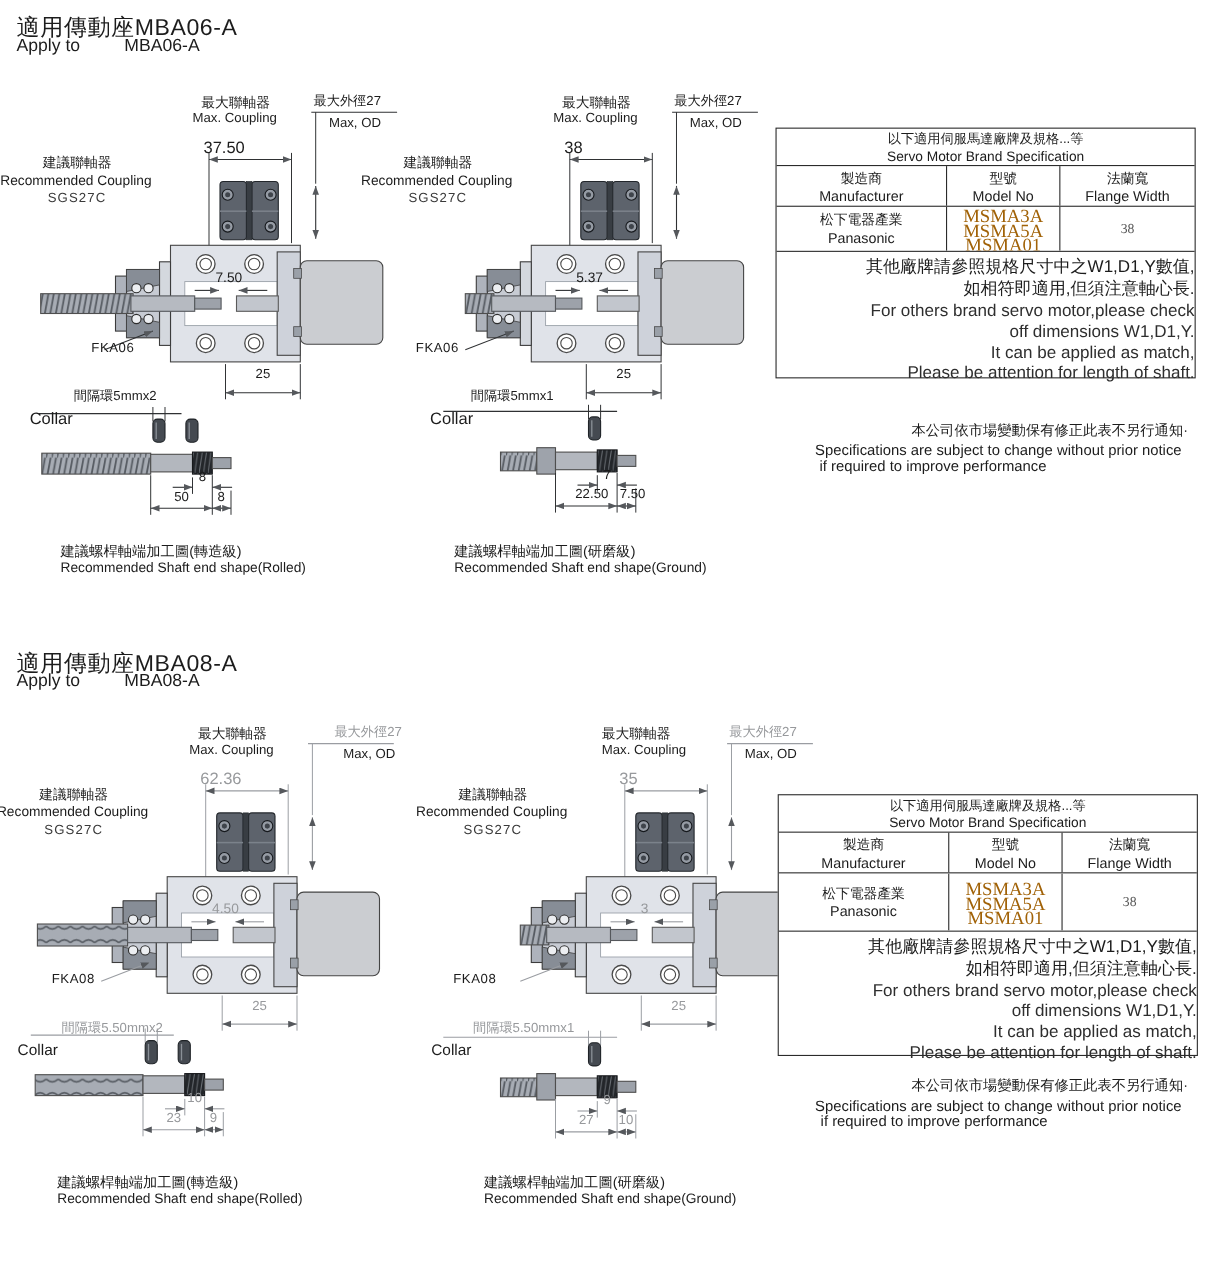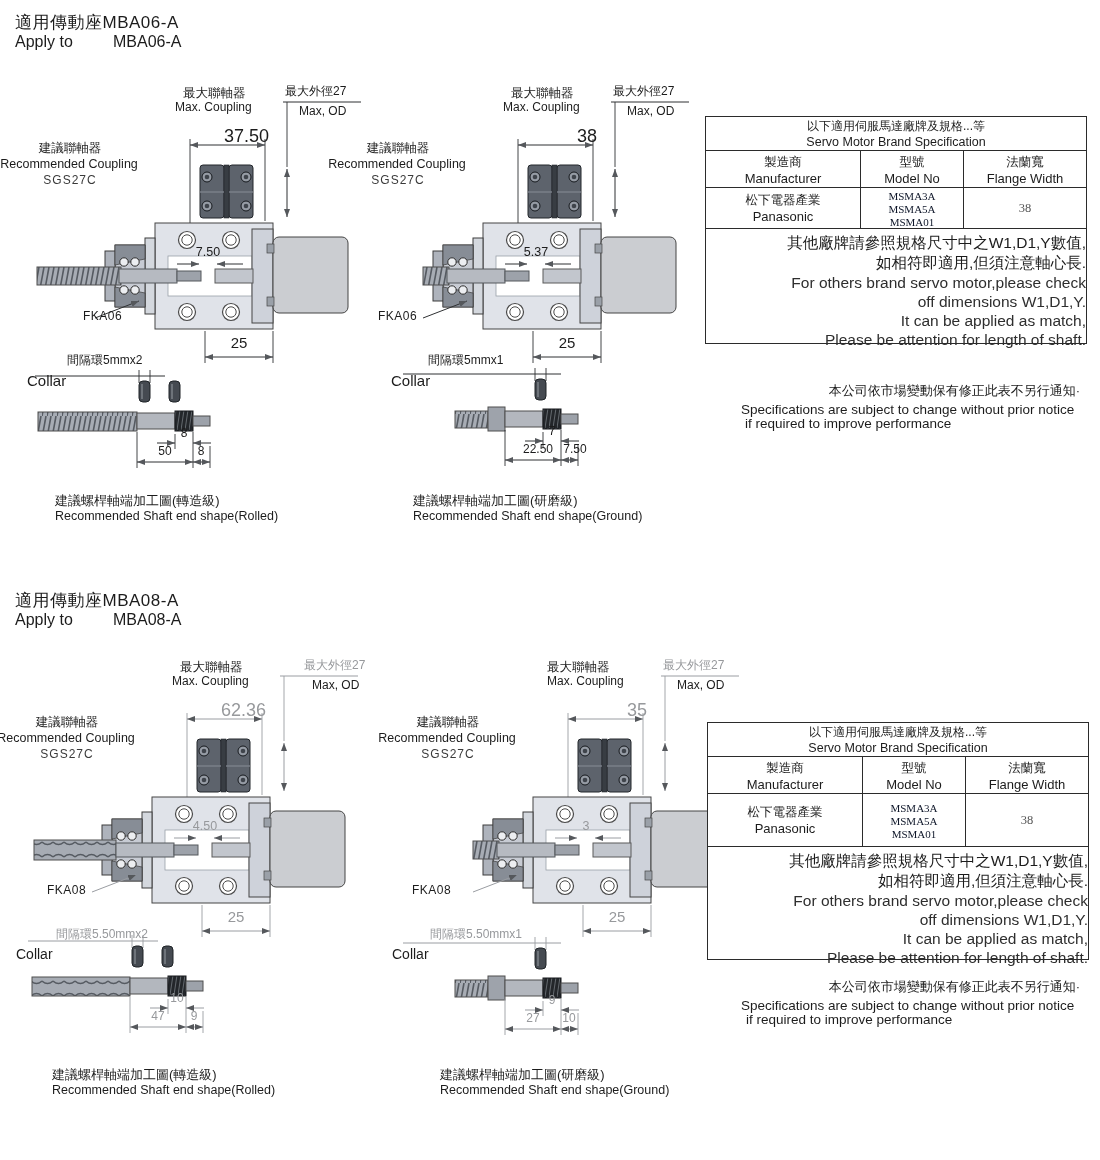--- a/index.html
+++ b/index.html
@@ -4,54 +4,54 @@
 <style>
   html,body{margin:0;padding:0;background:#fff;}
   body{width:1100px;height:1160px;position:relative;overflow:hidden;
        font-family:"Liberation Sans","DejaVu Sans",sans-serif;color:#1c1c1c;}
   #gfx{position:absolute;left:0;top:0;z-index:1;}
   .txt{position:absolute;z-index:2;}
   .t{position:absolute;white-space:nowrap;font-size:12px;line-height:1.15;}
   .dw{position:absolute;width:0;height:0;z-index:2;}
   .gy{color:#97999c;}
   
-  .sec-title-zh{font-size:17px;letter-spacing:0.5px;}
+  .sec-title-zh{font-size:21px;letter-spacing:0.5px;}
   .sec-title-en{font-size:16px;}
   
   .mcz{left:28px;top:-137px;font-size:12.5px;}
   .mce{left:20px;top:-122px;font-size:12px;}
-  .cw {left:30px;top:-97px;width:84px;text-align:right;font-size:18px;}
+  .cw {left:30px;top:-97px;width:84px;text-align:left;font-size:15px;}
   .odz{left:130px;top:-138px;font-size:12px;}
   .ode{left:144px;top:-118px;font-size:12px;}
   .rcz{left:-160px;top:-82px;width:150px;text-align:center;font-size:12.5px;}
   .rce{left:-172px;top:-66px;width:172px;text-align:center;font-size:12.5px;}
   .rcm{left:-150px;top:-49px;width:130px;text-align:center;font-size:12px;letter-spacing:1px;color:#3a3a3a;}
   .gap{left:28px;top:22px;width:50px;text-align:center;font-size:12.5px;}
   .fka{left:-105px;top:87px;font-size:12px;letter-spacing:0.5px;}
-  .b25{left:64px;top:111px;width:40px;text-align:center;font-size:15px;}
+  .b25{left:64px;top:111px;width:40px;text-align:center;font-size:12px;}
   .cspec{left:-128px;top:131px;font-size:12px;padding-left:40px;}
   .clbl{left:-128px;top:149px;font-size:15px;}
   .sd{width:40px;text-align:center;font-size:12px;}
   .capz{left:-100px;top:271px;font-size:13px;}
   .cape{left:-100px;top:286px;font-size:12.5px;}
   
   .stable{position:absolute;z-index:2;width:380px;border:1.6px solid #2b2b2b;background:#fff;}
   .st-title{border-bottom:1.2px solid #2b2b2b;text-align:center;padding:1px 0;}
   .st-title .zh{font-size:12px;display:block;}
   .st-title .en{font-size:12.5px;display:block;}
   .st-cols{display:flex;border-bottom:1.2px solid #2b2b2b;}
   .st-c{text-align:center;padding:3px 0;}
   .st-c .zh{display:block;font-size:12.5px;}
   .st-c .en{display:block;font-size:13px;}
   .st-c1{width:154px;border-right:1.2px solid #2b2b2b;}
   .st-c2{width:102px;border-right:1.2px solid #2b2b2b;}
   .st-c3{width:122px;}
   .st-row{display:flex;border-bottom:1.2px solid #2b2b2b;overflow:hidden;}
   .st-d{display:flex;flex-direction:column;justify-content:center;text-align:center;overflow:hidden;}
-  .models{font-family:"Liberation Serif","DejaVu Serif",serif;font-size:11px;line-height:13px;color:#0f172a;padding-top:2px;}
+  .models{font-family:"Liberation Serif","DejaVu Serif",serif;font-size:17px;line-height:13px;color:#a16207;padding-top:2px;}
   .flange{font-family:"Liberation Serif","DejaVu Serif",serif;font-size:12.5px;color:#555;}
   .st-note{text-align:right;padding:4px 0 6px 0;}
   .st-note .zh{display:block;font-size:15.5px;line-height:20px;}
   .st-note .en{display:block;font-size:15.5px;line-height:19px;color:#2e2e2e;}
   
   .disc-zh{font-size:13px;width:346px;text-align:right;}
   .disc-en{font-size:13.5px;line-height:15px;}
 </style>
 </head>
 <body>
@@ -289,21 +289,21 @@
   <span class="t ode" style="left:160px">Max, OD</span>
   <span class="t rcz">建議聯軸器</span>
   <span class="t rce">Recommended Coupling</span>
   <span class="t rcm">SGS27C</span>
   <span class="t gap gy">4.50</span>
   <span class="t fka">FKA08</span>
   <span class="t b25 gy">25</span>
   <span class="t cspec gy" style="left:-136px">間隔環5.50mmx2</span>
   <span class="t clbl" style="left:-136px;font-size:14px">Collar</span>
   <span class="t sd gy" style="left:5px;top:195px">10</span>
-  <span class="t sd gy" style="left:-14px;top:213px">47</span>
+  <span class="t sd gy" style="left:-14px;top:213px">23</span>
   <span class="t sd gy" style="left:22px;top:213px">9</span>
   <span class="t capz">建議螺桿軸端加工圖(轉造級)</span>
   <span class="t cape">Recommended Shaft end shape(Rolled)</span>
 </div>
 
 <div class="dw" style="left:533px;top:797px">
   <span class="t mcz" style="left:14px">最大聯軸器</span>
   <span class="t mce" style="left:14px">Max. Coupling</span>
   <span class="t cw gy">35</span>
   <span class="t odz gy">最大外徑27</span>

